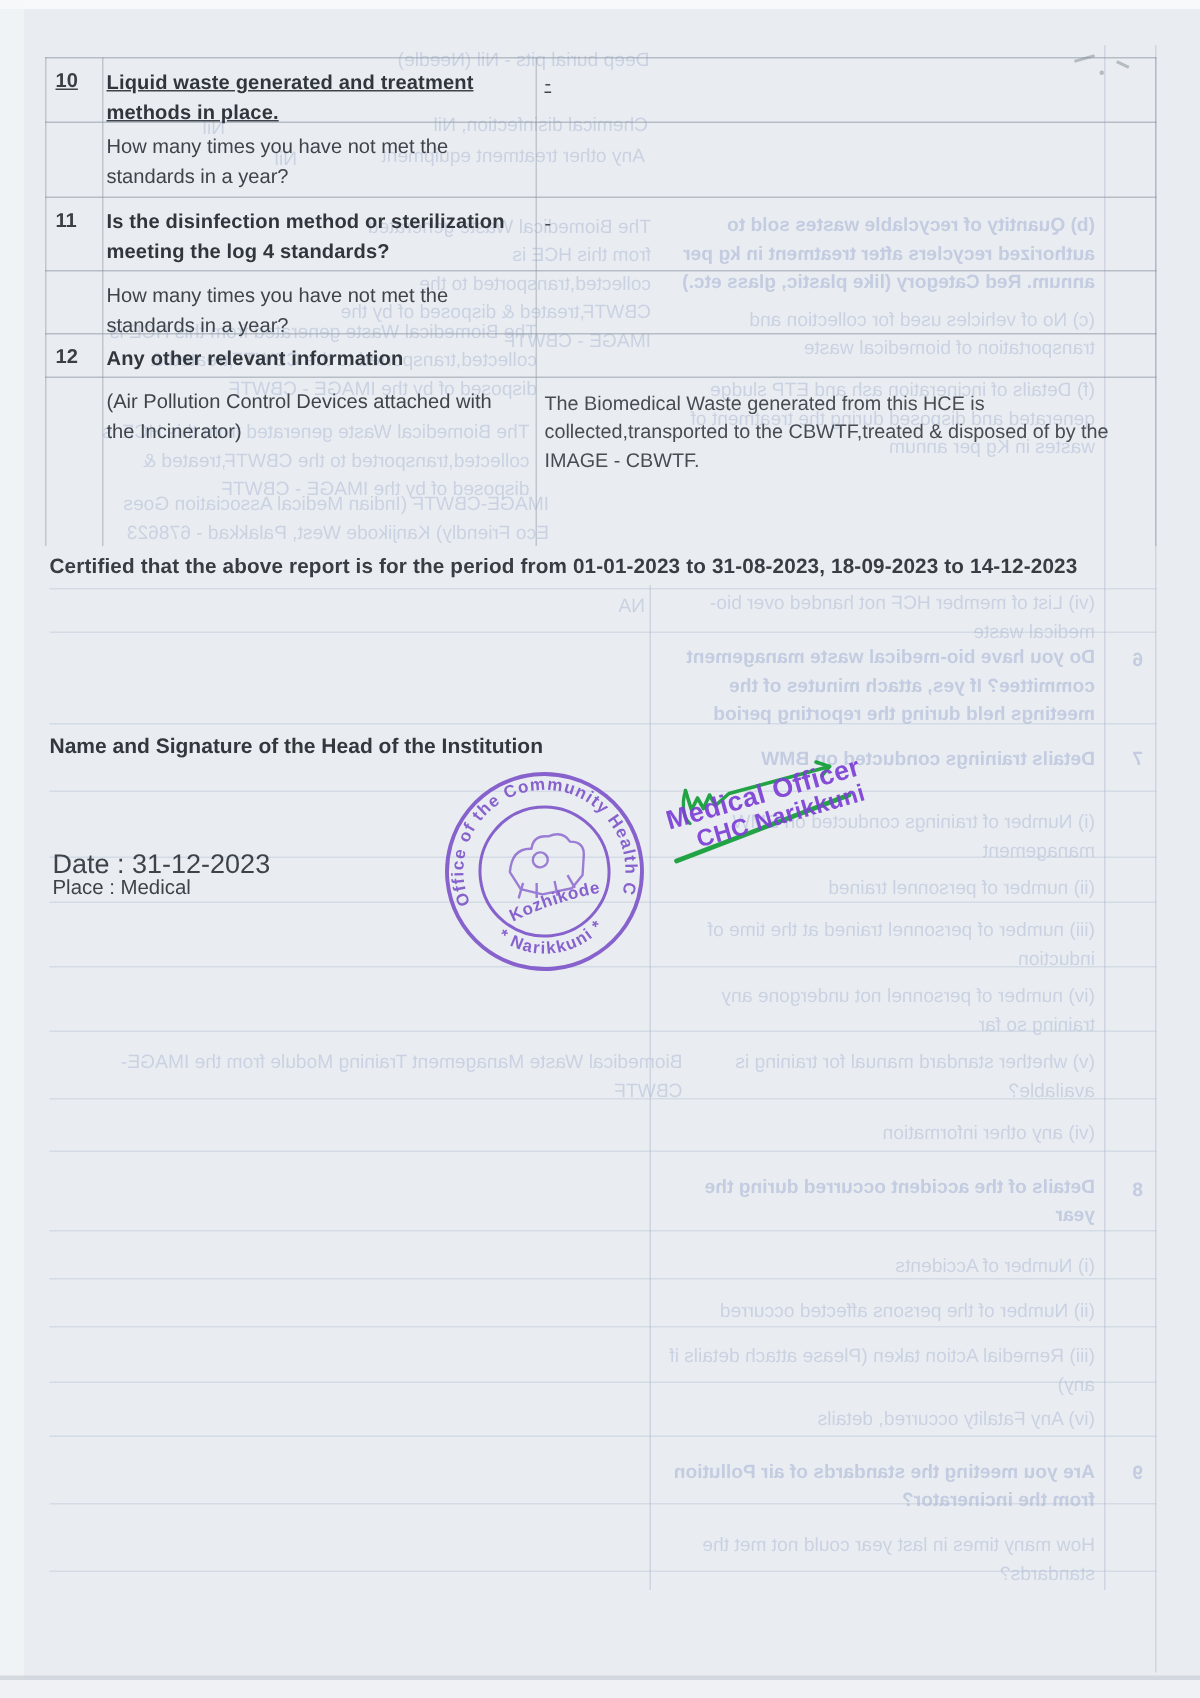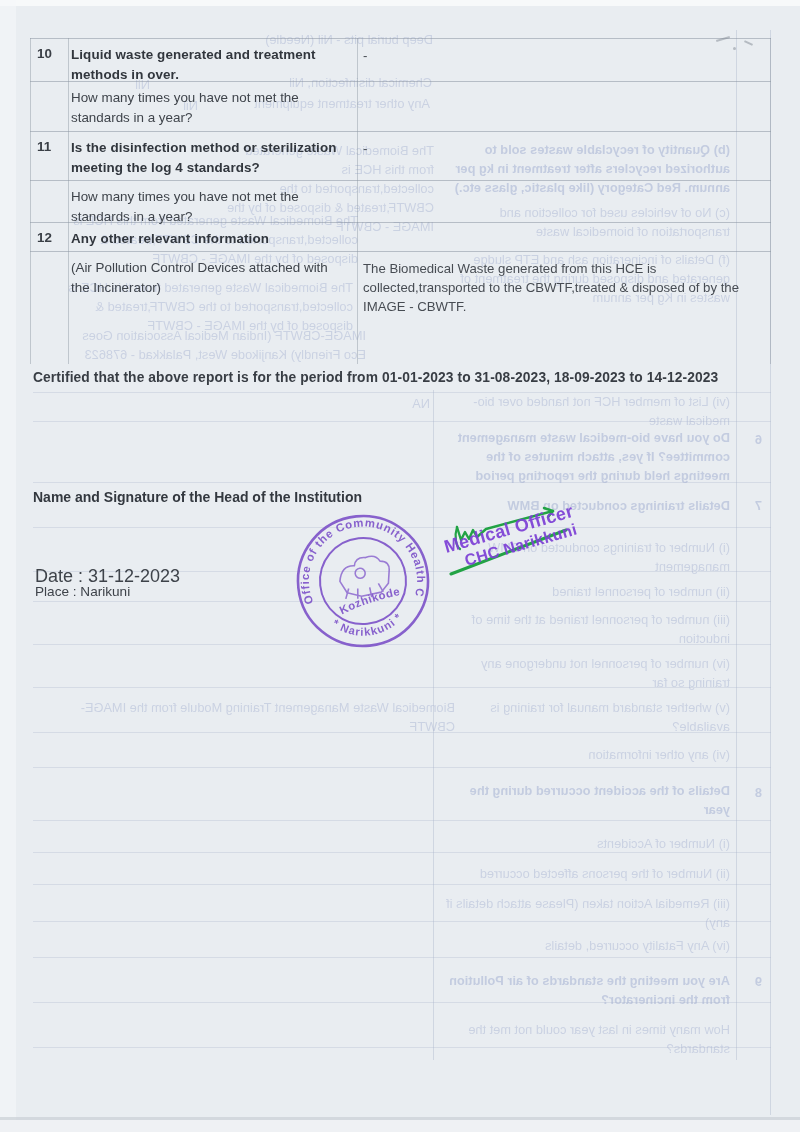--- a/index.html
+++ b/index.html
@@ -114,23 +114,23 @@
       <div class="grule" style="left: 33px; top: 921px; width: 738px; height: 1px;"></div>
       <div class="grule" style="left: 33px; top: 957px; width: 738px; height: 1px;"></div>
       <div class="grule" style="left: 33px; top: 1002px; width: 738px; height: 1px;"></div>
       <div class="grule" style="left: 33px; top: 1047px; width: 738px; height: 1px;"></div>
       <div class="gvert" style="left: 433px; top: 390px; height: 670px;"></div>
       <div class="gvert" style="left: 736px; top: 30px; height: 1030px;"></div>
       <div class="gvert" style="left: 770px; top: 30px; height: 1085px;"></div>
     </div>
 
   <div id="report-table">
-      <div class="t-row" style="height: 43px;">
+      <div class="t-row" style="height: 43px; text-decoration: underline;">
         <div class="c-num">10</div>
-        <div class="c-q b">Liquid waste generated and treatment methods in over.</div>
+        <div class="c-q b">Liquid waste generated and treatment methods in place.</div>
         <div class="c-a">-</div>
       </div>
       <div class="t-row" style="height: 50px;">
         <div class="c-num"></div>
         <div class="c-q">How many times you have not met the standards in a year?</div>
         <div class="c-a"></div>
       </div>
       <div class="t-row" style="height: 49px; justify-content: space-between;">
         <div class="c-num">11</div>
         <div class="c-q b">Is the disinfection method or sterilization meeting the log 4 standards?</div>
@@ -155,21 +155,21 @@
       <div class="vline" style="left: 38px; height: 326px;"></div>
       <div class="vline" style="left: 327px; height: 326px;"></div>
       <div class="vline" style="left: 740px; height: 326px;"></div>
     </div>
 
   <div class="ftext" id="certification-line">Certified that the above report is for the period from 01-01-2023 to 31-08-2023, 18-09-2023 to 14-12-2023</div>
 
   <div class="ftext" id="signature-caption">Name and Signature of the Head of the Institution</div>
 
   <div class="ftext" id="date-label">Date : 31-12-2023</div>
-  <div class="ftext" id="place-label">Place : Narikuni</div>
+  <div class="ftext" id="place-label">Place : Medical</div>
 
   <svg id="round-stamp" viewBox="0 0 144 144">
     <circle cx="72" cy="72" r="65" fill="none" stroke="currentColor" stroke-width="2.6"></circle>
     <circle cx="72" cy="72" r="43" fill="none" stroke="currentColor" stroke-width="2"></circle>
     <defs>
       <path id="arcTop" d="M 22,92 A 54,54 0 1 1 122,92"></path>
       <path id="arcBottom" d="M 29,104 A 52,52 0 0 0 115,104"></path>
       <path id="arcCity" d="M 40,106 Q 72,93 106,90"></path>
     </defs>
     <text font-size="11.4" font-weight="700" fill="currentColor" letter-spacing="0.8">

